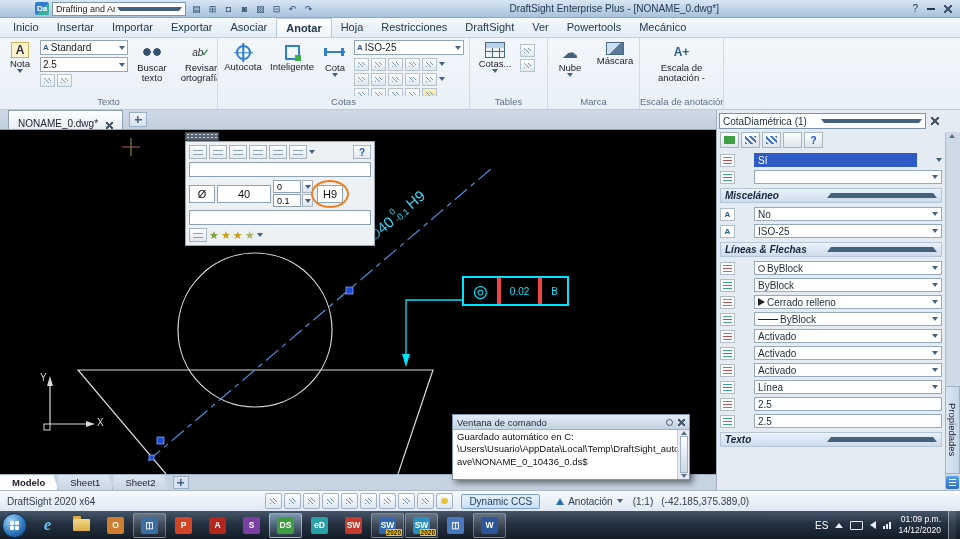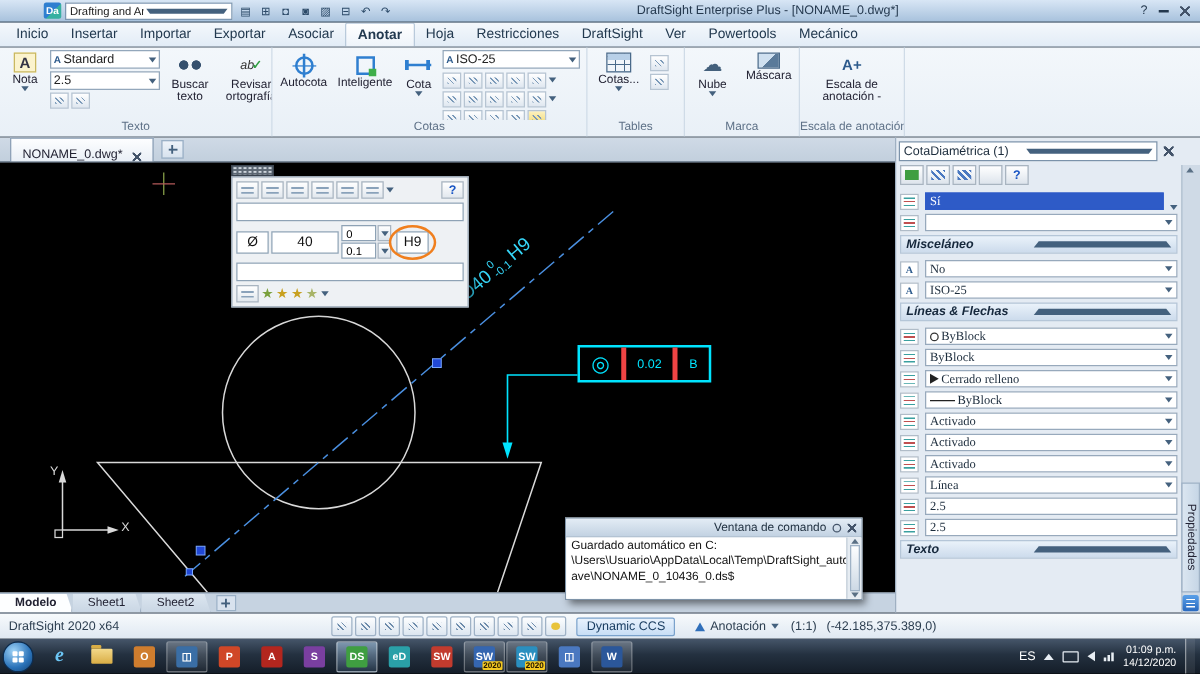--- a/index.html
+++ b/index.html
@@ -91,40 +91,40 @@
 .dt-tol{width:28px;height:13px;background:#fff;border:1px solid #8ea2b5;font-size:9px;display:flex;align-items:center;padding-left:3px;}
 .dt-dd{width:11px;height:13px;border:1px solid #a8b4c0;background:linear-gradient(#fff,#dde4ec);display:flex;align-items:center;justify-content:center;}
 .dt-fitwrap{position:relative;margin-left:2px;}
 .ellipse{position:absolute;left:-6px;top:-5px;width:38px;height:28px;border:2.5px solid #f07f1e;border-radius:50%;pointer-events:none;}
 .star{color:#c8a020;font-size:11px;line-height:12px;}
 .star.g{color:#7aa03c;}
 
 
 .cmd-window{position:absolute;left:452px;top:414px;width:238px;height:66px;border:1px solid #7e93a8;box-shadow:3px 3px 6px rgba(0,0,0,.5);z-index:30;background:#fff;}
 .cw-title{height:15px;background:linear-gradient(#e3ecf5,#c2d2e2);display:flex;align-items:center;padding:0 4px;gap:5px;border-bottom:1px solid #9fb2c6;}
-.cw-title span{flex:1;font-size:9.5px;color:#1c2c3c;white-space:nowrap;overflow:hidden;text-align:right;}
+.cw-title span{flex:1;font-size:9.5px;color:#1c2c3c;white-space:nowrap;overflow:hidden;}
 .cw-pin{width:7px;height:7px;border:1.5px solid #44546a;border-radius:50%;}
 .cw-body{position:absolute;left:0;top:15px;right:0;bottom:0;background:#fff;padding:1px 14px 15px 4px;font-size:9.5px;line-height:1.3;color:#111;overflow:hidden;}
 .cw-scroll{position:absolute;right:0;top:15px;bottom:0;width:12px;background:#e6ecf2;border-left:1px solid #c2cdd8;display:flex;flex-direction:column;align-items:center;justify-content:space-between;padding:1px 0;}
 .tri-up{width:0;height:0;border-left:3px solid transparent;border-right:3px solid transparent;border-bottom:4px solid #5a7085;}
 .tri-dn{width:0;height:0;border-left:3px solid transparent;border-right:3px solid transparent;border-top:4px solid #5a7085;}
 .cw-thumb{width:8px;flex:1;margin:1px 0;background:linear-gradient(#fdfeff,#cdd9e5);border:1px solid #9fb2c6;}
 
 
 .props{position:absolute;left:716px;top:110px;width:244px;height:380px;background:#e4ebf3;border-left:1px solid #9fb0c2;z-index:15;font-size:10px;color:#1c2c3c;}
 .pp-content{position:absolute;left:0;top:0;right:15px;bottom:0;padding:3px 2px;}
 .pp-head{display:flex;align-items:center;gap:3px;margin-bottom:3px;}
 .pp-selector{flex:1;height:16px;background:#fff;border:1px solid #7b92aa;display:flex;align-items:center;padding:0 3px;gap:2px;}
 .pp-selector span{flex:1;white-space:nowrap;overflow:hidden;font-size:10px;}
 .pp-tools{display:flex;gap:2px;margin:0 1px 4px 1px;}
 .ppt{width:19px;height:16px;border:1px solid #a8b4c0;background:linear-gradient(#fff,#dde4ec);position:relative;display:flex;align-items:center;justify-content:center;}
 .ppt.green::before{content:"";position:absolute;inset:3px;background:#3f9e41;}
 .ppt.sel::before{content:"";position:absolute;inset:3px;background:repeating-linear-gradient(45deg,#4a78c0 0 2px,transparent 2px 4px);}
 .ppt.q{color:#1a56c4;font-weight:bold;font-size:10px;}
-.pp-row{display:flex;align-items:flex-end;height:16px;margin:1px 1px;gap:5px;font-family:Liberation Serif, serif;}
+.pp-row{display:flex;align-items:center;height:16px;margin:1px 1px;gap:19px;}
 .ric{width:15px;height:13px;border:1px solid #b0bcc8;background:#fff;position:relative;flex:none;display:flex;align-items:center;justify-content:center;font-size:8px;font-weight:bold;color:#2c5a8c;}
 .ric.pat::before{content:"";position:absolute;inset:2px;background:repeating-linear-gradient(0deg,#3aa0a0 0 1px,transparent 1px 3px,#c05050 3px 4px,transparent 4px 6px);}
 .pp-combo{flex:1;height:14px;background:#fff;border:1px solid #97a9bc;display:flex;align-items:center;padding:0 3px;gap:2px;}
 .pp-combo .ctxt{flex:1;white-space:nowrap;overflow:hidden;}
 .pp-combo.selected{background:#2e5bc7;border-color:#2e5bc7;color:#fff;}
 .pp-section{height:15px;background:linear-gradient(#eaf2fa,#ccdbec);border:1px solid #b5c6d8;margin:3px 1px;display:flex;align-items:center;padding:0 4px;font-weight:bold;font-size:10px;color:#16283c;font-style:italic;}
 .pp-section span{flex:1;}
 .sec-arr{width:0;height:0;border-left:4px solid transparent;border-right:4px solid transparent;border-bottom:5px solid #44617e;}
 .pv-circle{width:7px;height:7px;border:1px solid #333;border-radius:50%;flex:none;}
 .pv-arrow{width:0;height:0;border-top:4px solid transparent;border-bottom:4px solid transparent;border-left:7px solid #222;flex:none;}

